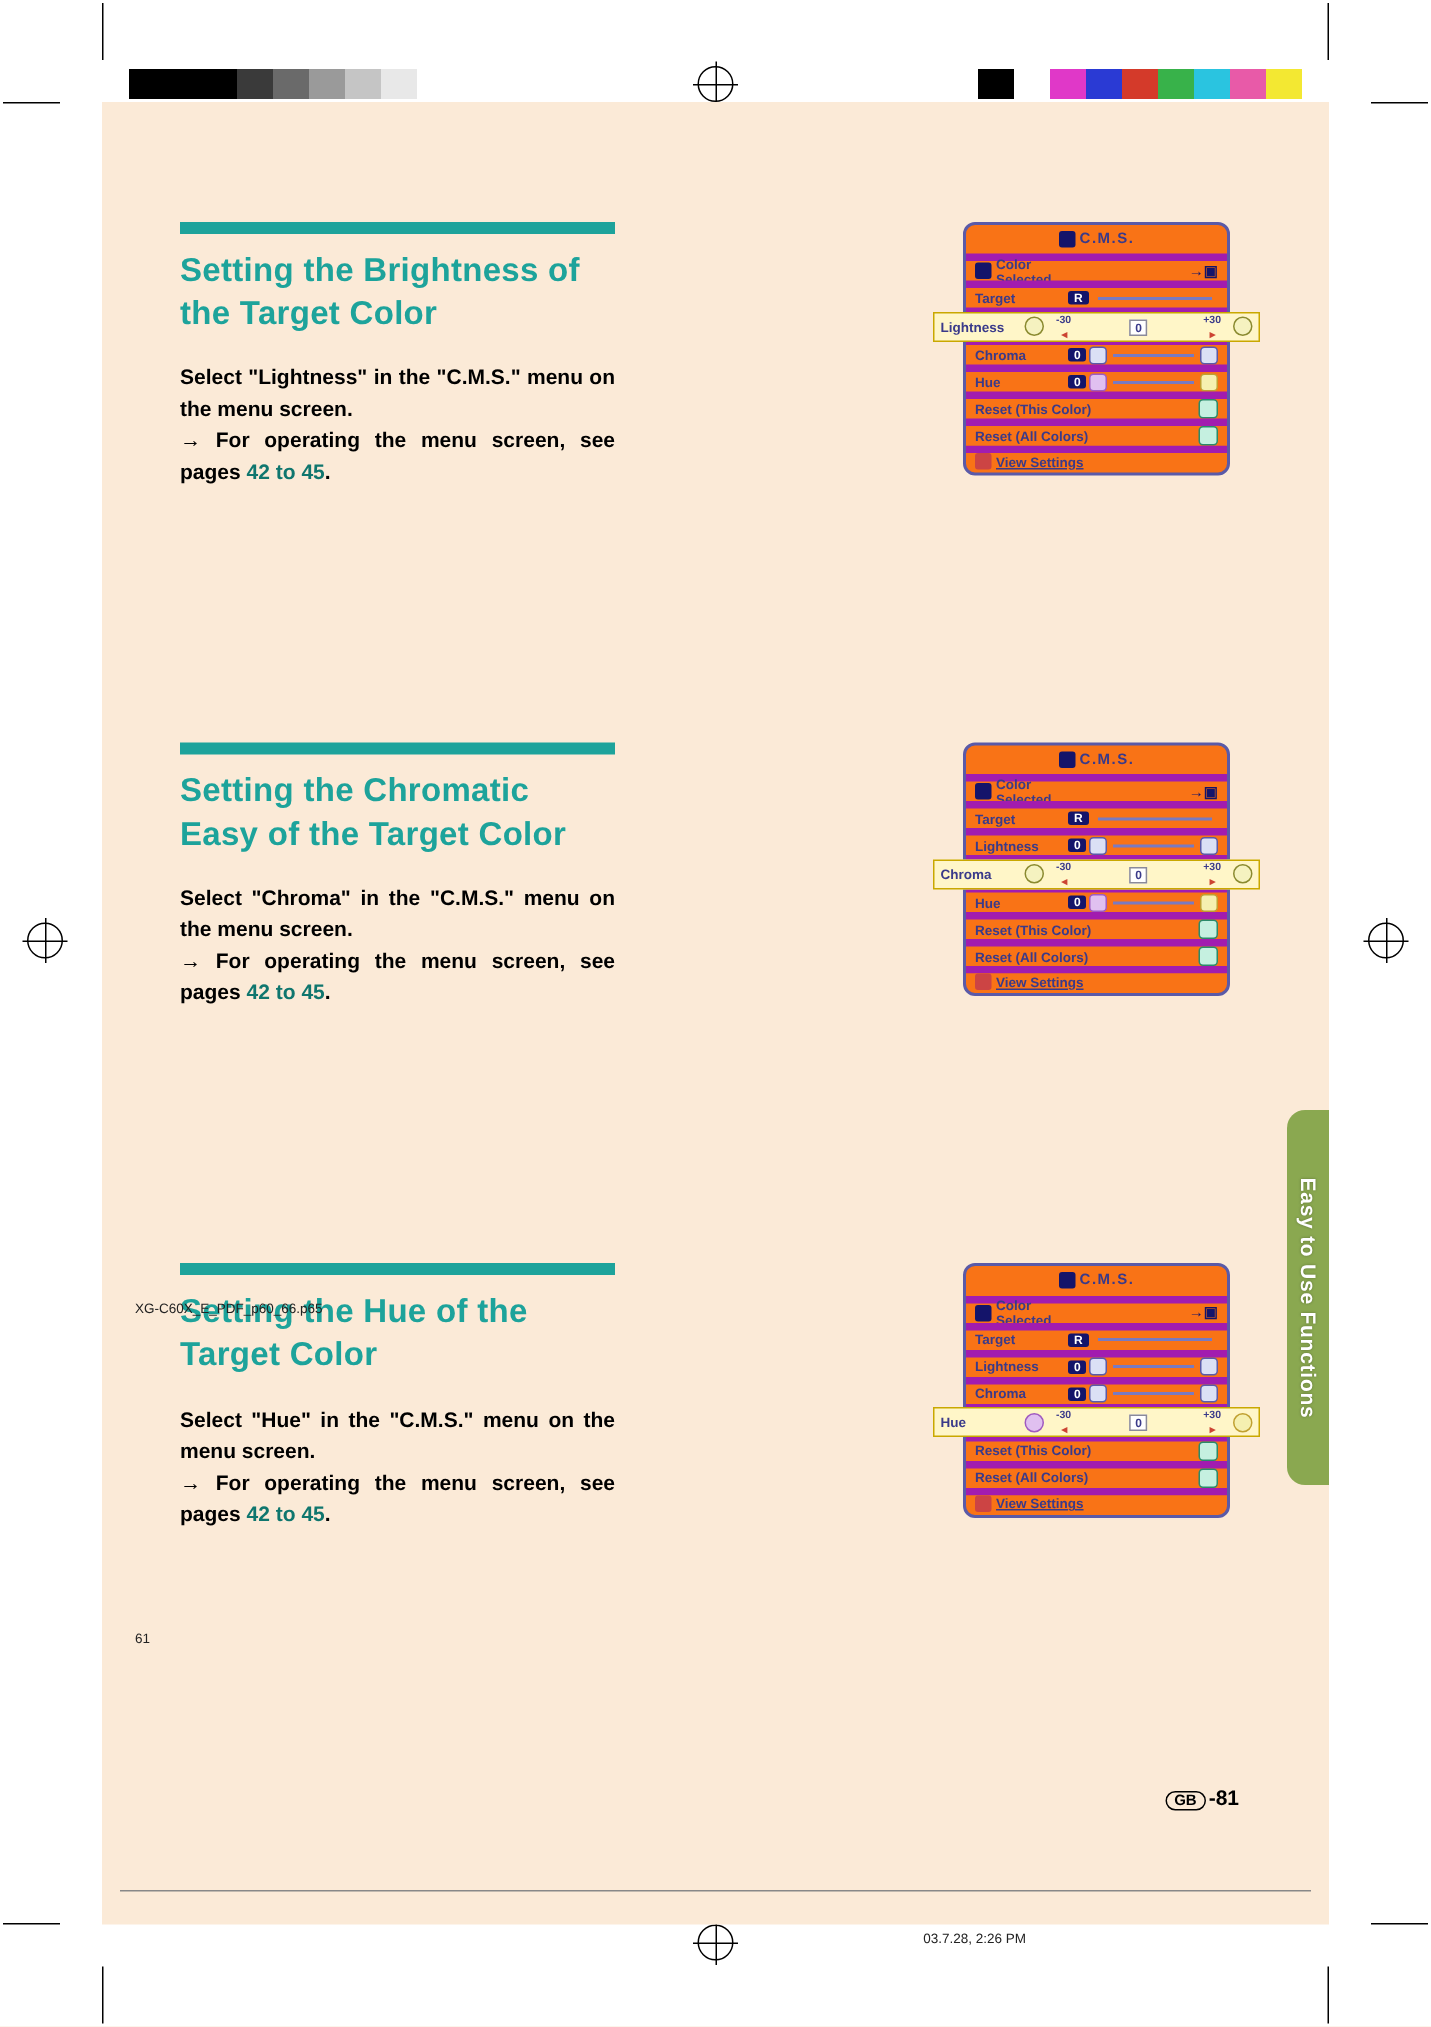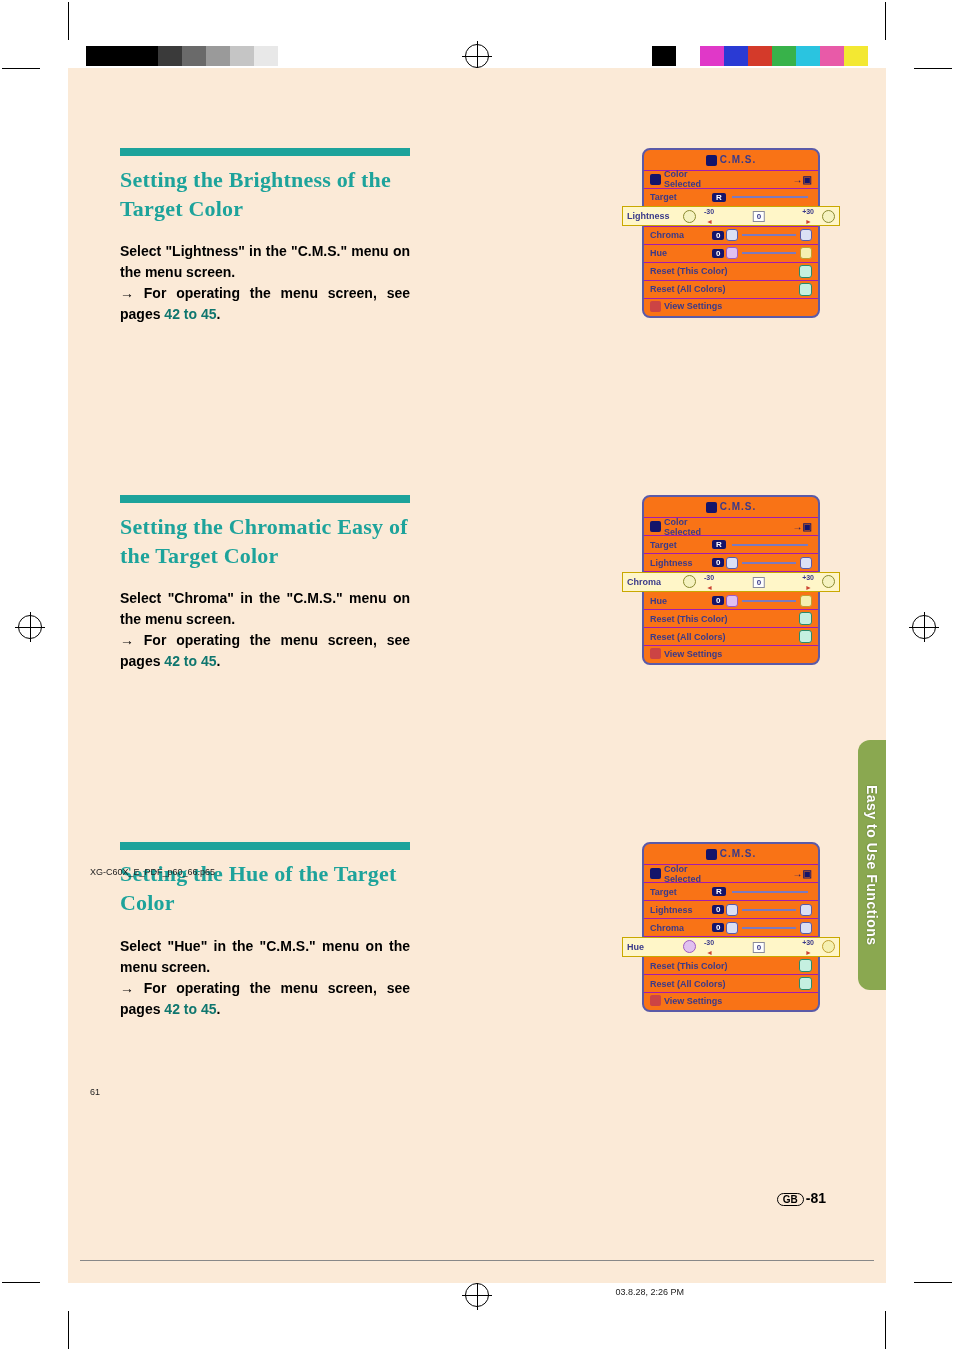--- a/index.html
+++ b/index.html
@@ -41,21 +41,21 @@
     position: absolute;
     top: 148px; left: 120px;
     width: 700px;
   }
   .section { margin-bottom: 170px; position: relative; }
   .teal-bar { width: 290px; height: 8px; background: #1da39b; margin-bottom: 10px; }
   h2 {
     color: #1da39b;
     font-size: 22px;
     font-weight: 900;
-    font-family: Liberation Serif, serif;
+    font-family: Liberation Sans, sans-serif;
     line-height: 1.3;
     letter-spacing: 0.2px;
     max-width: 290px;
     margin-bottom: 18px;
   }
   .body-text {
     max-width: 290px;
     font-size: 14px;
     font-weight: bold;
     color: #000;
@@ -69,22 +69,22 @@
     top: 0; right: 0;
     width: 178px;
     border: 2px solid #5a5aa8;
     border-radius: 8px;
     background: #f97316;
     font-size: 10px;
     color: #3a3a8a;
     font-weight: bold;
   }
   .osd-title { text-align: center; padding: 4px 0; letter-spacing: 1px; }
-  .osd-row { display: flex; align-items: center; padding: 2px 6px; border-top: 1px solid #a21caf; height: 18px; position: relative; }
-  .osd-row.last { border-bottom-left-radius: 6px; border-bottom-right-radius: 6px; padding-bottom: 4px; }
+  .osd-row { display: flex; align-items: center; padding: 2px 6px; border-top: 5px solid #a21caf; height: 18px; position: relative; }
+  .osd-row.last { border-bottom-left-radius: 6px; border-bottom-right-radius: 6px; padding-bottom: 4px; text-decoration: underline; }
   .osd-label { flex: 0 0 62px; font-size: 9px; }
   .osd-val-box { background: #14146a; color: #fff; font-size: 8px; padding: 0 4px; border-radius: 2px; margin-right: 2px; }
   .osd-icon-circ { width: 12px; height: 12px; border: 1px solid #5a5aa8; border-radius: 3px; background: #dbe0f5; display: inline-block; }
   .osd-highlight {
     position: absolute;
     left: -22px; right: -22px;
     background: #fff6c8;
     border: 1px solid #c9a800;
     height: 20px;
     display: flex;
@@ -391,14 +391,14 @@
 </div>
 
 <div class="page-num">
   <span class="gb-badge">GB</span><span>-81</span>
 </div>
 
 <div class="footer-line"></div>
 <div class="footer-text">
   <span class="f1">XG-C60X_E_PDF_p60_66.p65</span>
   <span class="f2">61</span>
-  <span class="f3">03.8.28, 2:26 PM</span>
+  <span class="f3">03.7.28, 2:26 PM</span>
 </div>
 
 </body></html>

